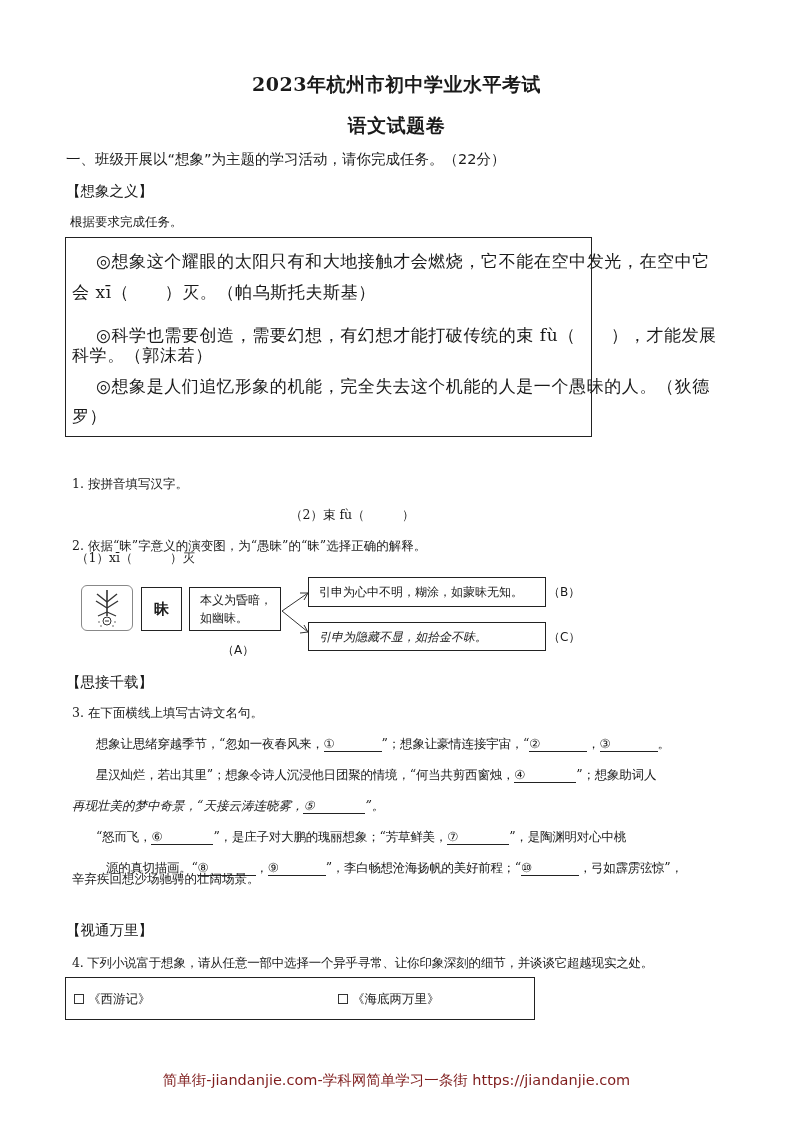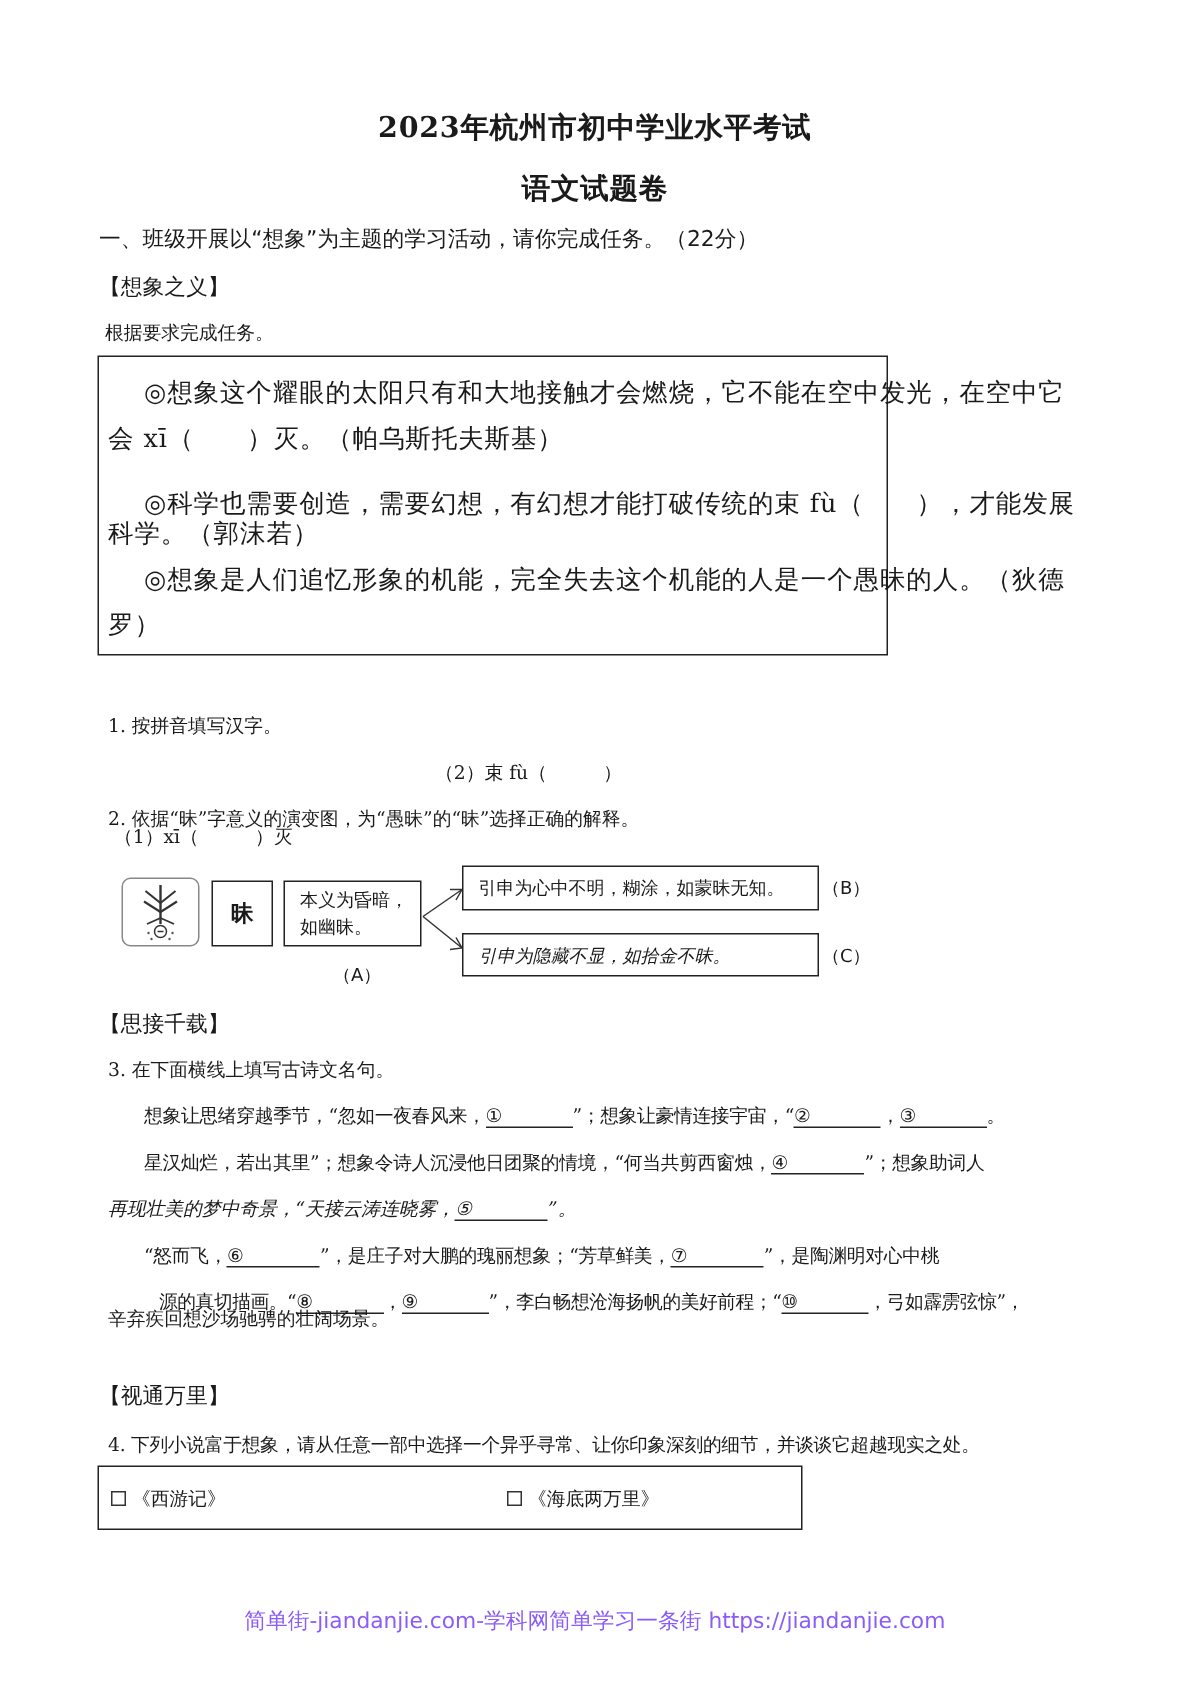--- a/index.html
+++ b/index.html
@@ -6,21 +6,21 @@
   html, body { width: 793px; height: 1122px; background: #ffffff; }
   body { position: relative; font-family: "DejaVu Serif", "Liberation Serif", serif; color: #1a1a1a; overflow: hidden; }
   .abs { position: absolute; white-space: nowrap; }
   .title { left: 0; width: 793px; text-align: center; font-weight: bold; font-size: 19px; letter-spacing: 0.5px; }
   .h-bold { font-family: "DejaVu Sans", "Liberation Sans", sans-serif; font-weight: normal; font-size: 14.5px; }
   .txt { font-size: 12.5px; }
   .box { position: absolute; border: 1px solid #222; }
   .quote-line { position: absolute; font-size: 17px; letter-spacing: 0.6px; }
   .blank { display: inline-block; border-bottom: 1px solid #222; text-align: left; }
   .dia-box { position: absolute; border: 1.5px solid #222; background: #fff; font-family: "DejaVu Sans", "Liberation Sans", sans-serif; font-size: 12px; }
-  .footer { left: 0; width: 793px; text-align: center; font-family: "DejaVu Sans", "Liberation Sans", sans-serif; font-size: 14.5px; color: #8b5cf6; top: 1071px; }
+  .footer { left: 0; width: 793px; text-align: center; font-family: "DejaVu Sans", "Liberation Sans", sans-serif; font-size: 14.5px; color: #7f1d1d; top: 1071px; }
   .chk { display: inline-block; width: 10px; height: 10px; border: 1px solid #333; margin-right: 4px; vertical-align: -1px; }
 </style>
 </head>
 <body>
 
 <div class="abs title" style="top:72px;">2023年杭州市初中学业水平考试</div>
 <div class="abs title" style="top:113px;">语文试题卷</div>
 
 <div class="abs h-bold" style="left:66px; top:150px;">一、班级开展以“想象”为主题的学习活动，请你完成任务。（22分）</div>
 <div class="abs h-bold" style="left:66px; top:182px;">【想象之义】</div>

